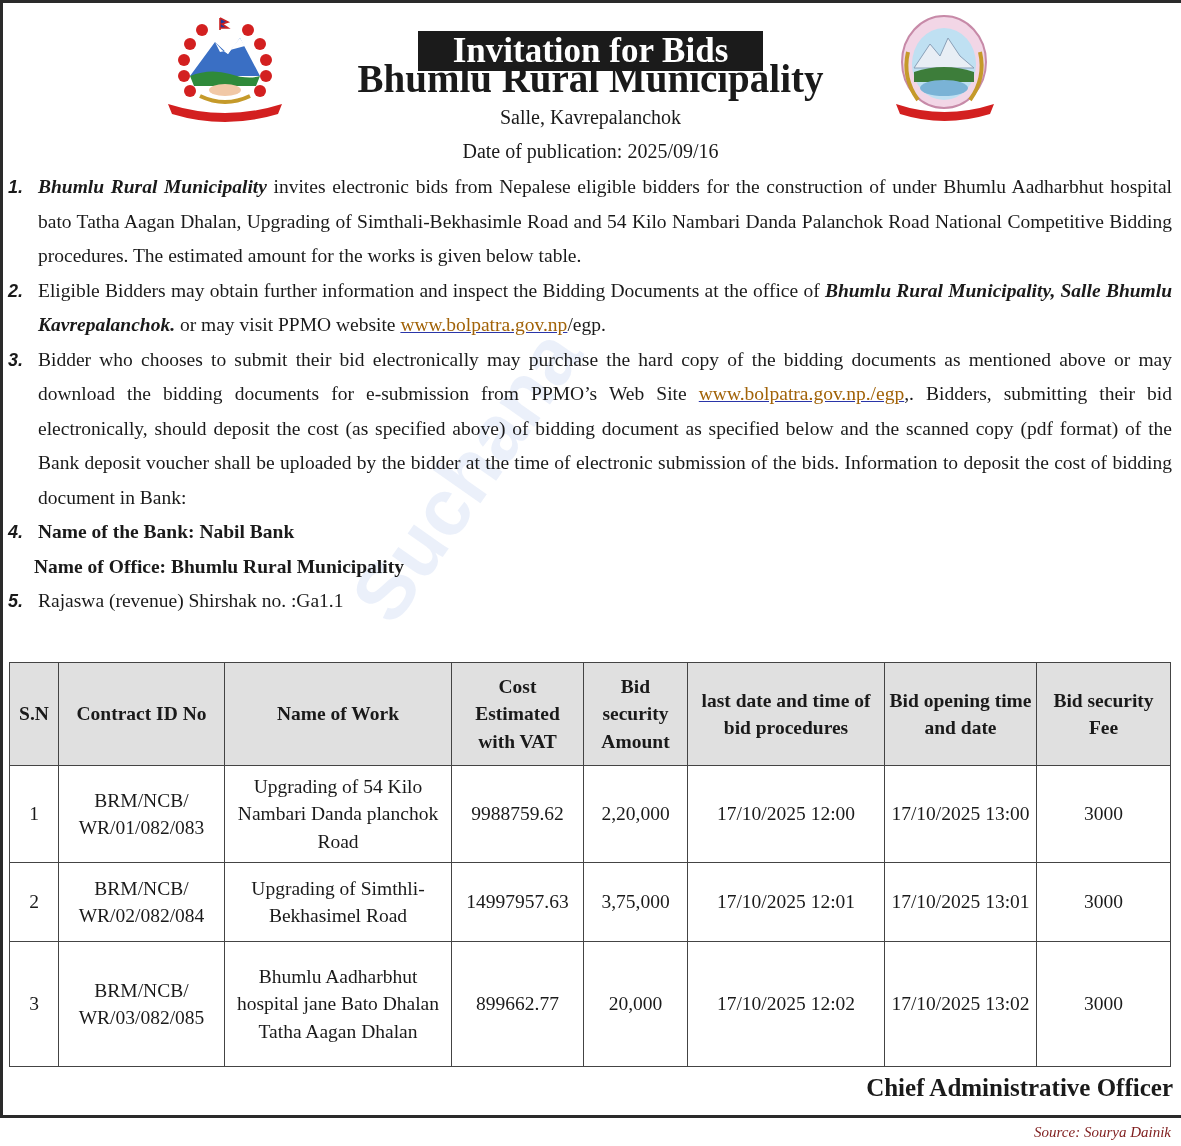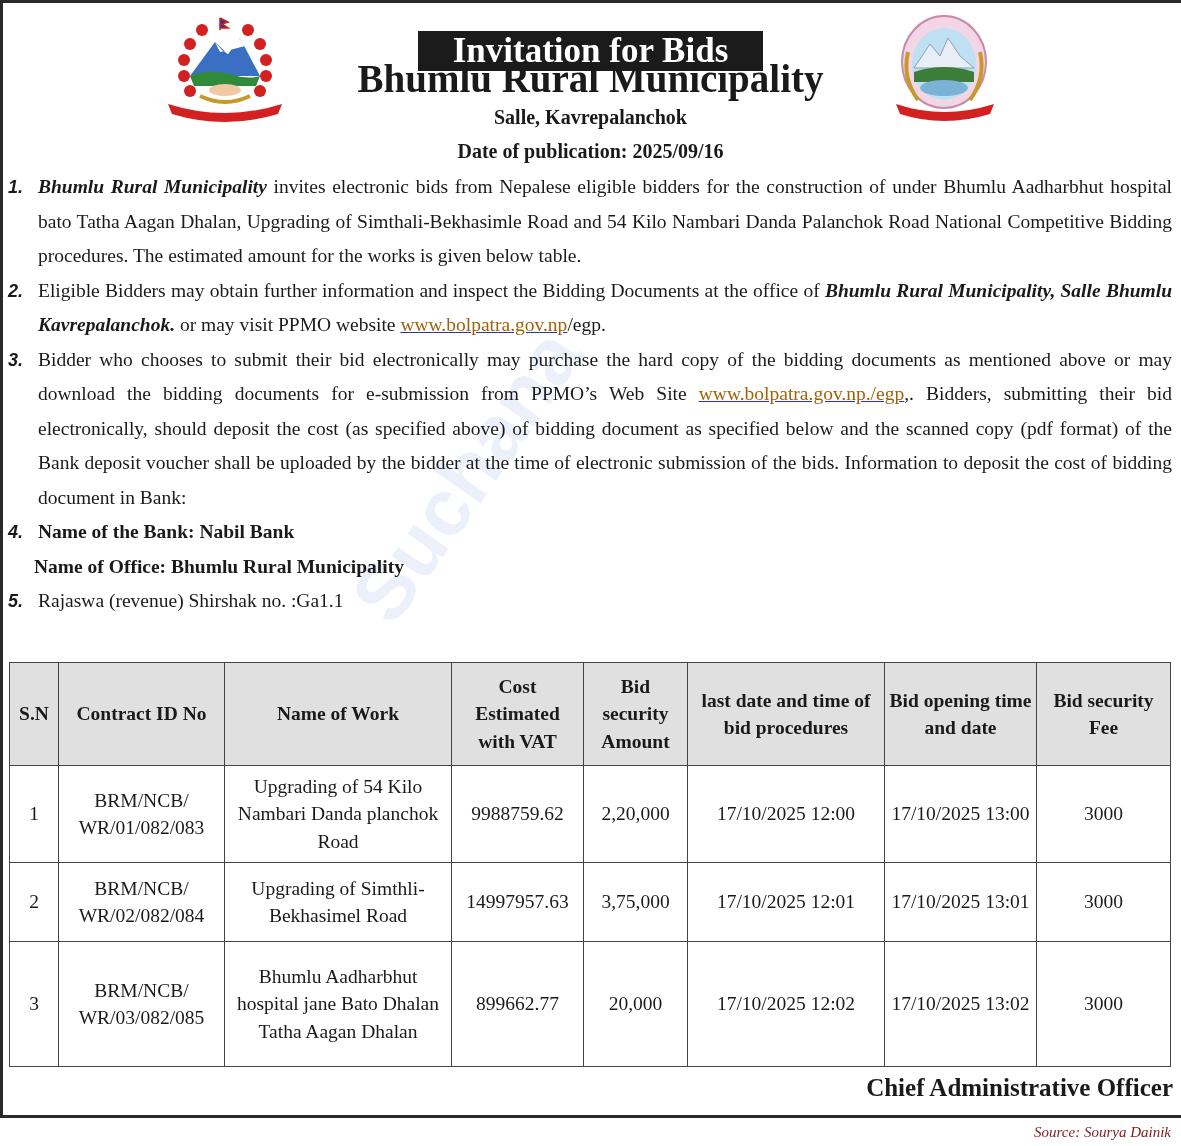--- a/index.html
+++ b/index.html
@@ -8,21 +8,21 @@
   .frame { position: absolute; left: 0; top: 0; width: 1181px; height: 1118px;
            box-sizing: border-box; border: 3px solid #2a2a2a; border-right-width: 0; }
   .emblem { position: absolute; }
   .emblem-left { left: 160px; top: 14px; width: 130px; height: 108px; }
   .emblem-right { left: 888px; top: 12px; width: 114px; height: 110px; }
   .title-box { position: absolute; left: 418px; top: 11px; width: 345px; height: 40px;
                background: #1b1b1b; color: #fff; font-weight: bold; font-size: 35px;
                text-align: center; line-height: 40px; margin-top: 20px; }
   .muni { position: absolute; left: 0; width: 1181px; top: 56px; text-align: center;
           font-weight: bold; font-size: 39px; line-height: 46px; }
-  .sub { position: absolute; left: 0; width: 1181px; text-align: center; font-weight: bold;
+  .sub { position: absolute; left: 0; width: 1181px; text-align: center; font-weight: normal;
          font-size: 20px; }
   .loc { top: 106px; }
   .pub { top: 140px; }
   .body-text { position: absolute; left: 8px; top: 170px; width: 1164px; font-size: 19.5px;
                line-height: 34.5px; }
   .para { position: relative; padding-left: 30px; text-align: justify; }
   .para .num { position: absolute; left: 0; top: 0; font-family: "Liberation Sans", sans-serif;
                font-weight: bold; font-style: italic; font-size: 18px; }
   .bi { font-weight: bold; font-style: italic; }
   .b { font-weight: bold; }

